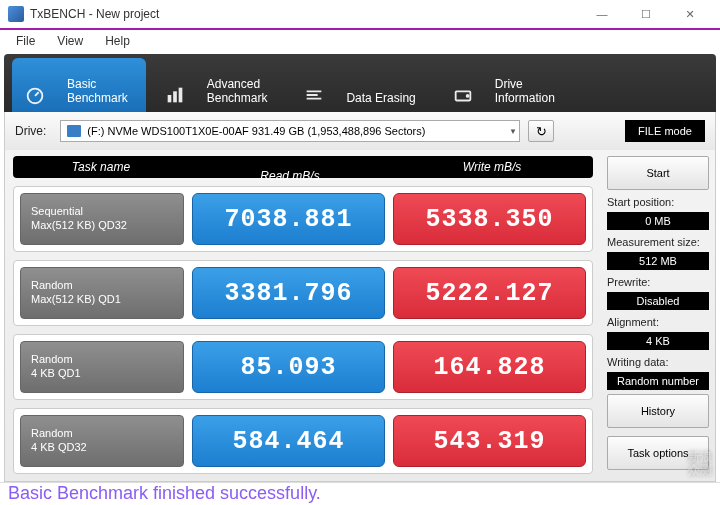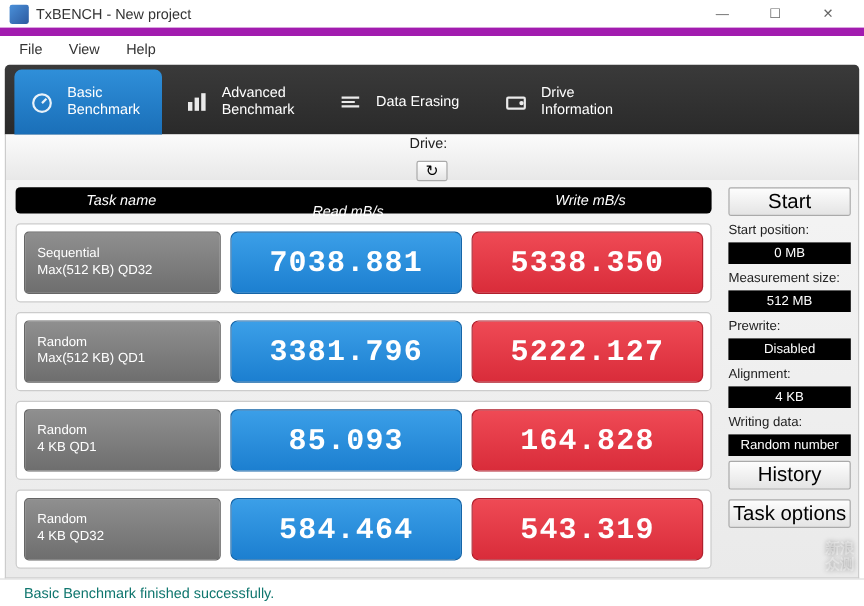--- a/index.html
+++ b/index.html
@@ -1,33 +1,33 @@
 <!DOCTYPE html>
 <html><head>
 <meta charset="utf-8">
 <style>
 * { margin: 0; padding: 0; box-sizing: border-box; font-family: "Segoe UI", Tahoma, sans-serif; }
 body { width: 720px; height: 505px; background: #fff; overflow: hidden; position: relative; }
 
-.titlebar { height: 30px; display: flex; align-items: center; padding: 0 8px; background: #fff; border-bottom: 7px solid #a21caf; }
+.titlebar { height: 30px; display: flex; align-items: center; padding: 0 8px; background: #fff; border-bottom: 2px solid #a21caf; }
 .titlebar .icon { width: 16px; height: 16px; margin-right: 6px; background: linear-gradient(135deg,#4a90d9,#2c5aa0); border-radius: 2px; }
 .titlebar .title { font-size: 12px; color: #333; flex: 1; }
 .titlebar .winbtns { display: flex; gap: 0; }
 .titlebar .winbtn { width: 44px; height: 28px; display: flex; align-items: center; justify-content: center; color: #666; font-size: 11px; cursor: pointer; }
 
 .menubar { height: 22px; display: flex; align-items: center; padding: 0 6px; gap: 2px; }
 .menubar .mitem { padding: 2px 10px; font-size: 12px; color: #333; cursor: pointer; }
 
 .tabbar { height: 58px; background: linear-gradient(#3a3a3a,#2a2a2a); display: flex; align-items: stretch; padding: 4px 8px 0 8px; gap: 6px; margin: 2px 4px 0 4px; border-radius: 4px 4px 0 0; }
-.tab { display: flex; align-items: center; gap: 10px; padding: 6px 18px 6px 12px; color: #fff; font-size: 12px; border-radius: 6px 6px 0 0; cursor: pointer; }
+.tab { display: flex; align-items: flex-end; gap: 21px; padding: 6px 18px 6px 12px; color: #fff; font-size: 12px; border-radius: 6px 6px 0 0; cursor: pointer; }
 .tab.active { background: linear-gradient(#2f8fd9,#1a6fb8); }
 .tab .ticon { width: 22px; height: 22px; opacity: 0.9; }
 .tab .tlabel { line-height: 1.15; }
 
-.toolbar { height: 38px; background: linear-gradient(#fbfbfb,#e8e8e8); display: flex; align-items: center; padding: 0 10px; gap: 8px; margin: 0 4px; border-left: 1px solid #ccc; border-right: 1px solid #ccc; flex-direction: column; }
+.toolbar { height: 38px; background: linear-gradient(#fbfbfb,#e8e8e8); display: flex; align-items: center; padding: 0 10px; gap: 8px; margin: 0 4px; border-left: 1px solid #ccc; border-right: 1px solid #ccc; }
 .toolbar .lbl { font-size: 12px; color: #222; margin-right: 6px; }
 .drive-select { flex: 1; max-width: 460px; height: 22px; border: 1px solid #aaa; background: #fff; display: flex; align-items: center; padding: 0 6px; font-size: 11px; position: relative; }
 .drive-select .dicon { width: 14px; height: 12px; background: #3a7ec5; border-radius: 1px; margin-right: 6px; }
 .drive-select .darrow { position: absolute; right: 4px; color: #555; font-size: 9px; }
 .reload-btn { width: 26px; height: 22px; border: 1px solid #aaa; background: linear-gradient(#fff,#e4e4e4); display: flex; align-items: center; justify-content: center; font-size: 13px; cursor: pointer; border-radius: 2px; }
 .filemode-btn { width: 80px; height: 22px; background: #000; color: #fff; font-size: 11px; display: flex; align-items: center; justify-content: center; cursor: pointer; margin-left: auto; }
 
 .content { display: flex; margin: 0 4px; border: 1px solid #ccc; border-top: none; background: linear-gradient(#f4f4f4,#eaeaea); height: 332px; }
 .main { flex: 1; padding: 6px 8px; }
 .headrow { display: flex; background: #000; color: #fff; font-style: italic; font-size: 12px; height: 22px; align-items: center; border-radius: 4px; }
@@ -35,25 +35,25 @@
 .headrow .hc2 { flex: 1; text-align: center; margin-top: 17px; }
 .headrow .hc3 { flex: 1; text-align: center; }
 
 .trow { display: flex; gap: 8px; margin-top: 8px; background: #fff; padding: 6px; border: 1px solid #ccc; border-radius: 4px; align-items: center; height: 66px; }
 .taskname { width: 164px; height: 52px; background: linear-gradient(#8f8f8f,#6e6e6e); color: #fff; font-size: 11px; padding: 10px 10px; border-radius: 4px; border: 1px solid #666; line-height: 1.3; }
 .readval, .writeval { flex: 1; height: 52px; border-radius: 6px; display: flex; align-items: center; justify-content: center; font-family: "Consolas","Courier New",monospace; font-size: 25px; font-weight: bold; color: #fff; letter-spacing: 1px; }
 .readval { background: linear-gradient(#3b9fe8,#1c7fd0); border: 1px solid #1565a8; }
 .writeval { background: linear-gradient(#ef4a55,#d92c3a); border: 1px solid #b01f2c; }
 
 .sidebar { width: 114px; padding: 6px 6px; display: flex; flex-direction: column; gap: 4px; }
-.sbtn { height: 24px; border: 1px solid #aaa; background: linear-gradient(#fdfdfd,#e4e4e4); font-size: 17px; display: flex; align-items: center; justify-content: center; cursor: pointer; border-radius: 2px; }
+.sbtn { height: 34px; border: 1px solid #aaa; background: linear-gradient(#fdfdfd,#e4e4e4); font-size: 11px; display: flex; align-items: center; justify-content: center; cursor: pointer; border-radius: 2px; }
 .slabel { font-size: 11px; color: #222; margin-top: 2px; }
 .svalue { height: 18px; background: #000; color: #fff; font-size: 11px; display: flex; align-items: center; justify-content: center; }
 
-.statusbar { height: 22px; display: flex; align-items: center; padding: 0 20px; font-size: 12px; color: #0f766e; border-top: 1px solid #ddd; }
+.statusbar { height: 22px; display: flex; align-items: center; padding: 0 8px; font-size: 18px; color: #8b5cf6; border-top: 1px solid #ddd; }
 
 .watermark { position: absolute; right: 8px; bottom: 28px; color: rgba(255,255,255,0.35); font-size: 12px; text-align: right; line-height: 1.1; font-weight: bold; text-shadow: 0 0 4px rgba(0,0,0,0.3); pointer-events: none; }
 </style>
 </head>
 <body>
 
 <div class="titlebar">
   <div class="icon"></div>
   <div class="title">TxBENCH - New project</div>
   <div class="winbtns">
@@ -98,20 +98,25 @@
         <rect x="4" y="8" width="16" height="10" rx="1"></rect>
         <circle cx="17" cy="13" r="1" fill="#fff"></circle>
       </svg>
     <div class="tlabel" style="white-space:pre-line">Drive
 Information</div>
   </div>
 </div>
 
 <div class="toolbar">
   <span class="lbl">Drive:</span>
+  <div class="drive-select">
+    <div class="dicon"></div>
+    <span>(F:) NVMe WDS100T1X0E-00AF  931.49 GB (1,953,488,896 Sectors)</span>
+    <span class="darrow">▾</span>
+  </div>
   <div class="reload-btn">↻</div>
   <div class="filemode-btn">FILE mode</div>
 </div>
 
 <div class="content">
   <div class="main">
     <div class="headrow">
       <div class="hc1">Task name</div>
       <div class="hc2">Read mB/s</div>
       <div class="hc3">Write mB/s</div>

